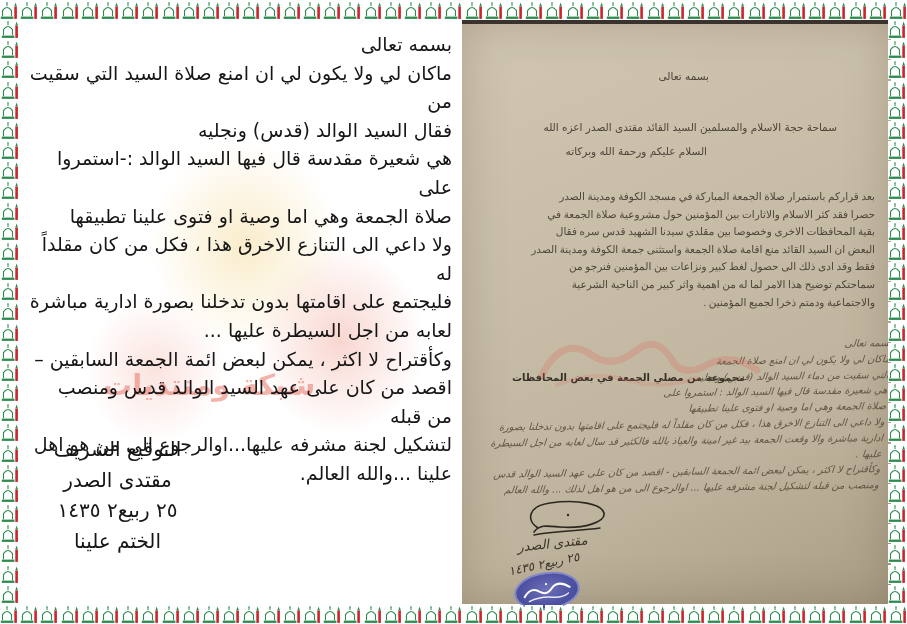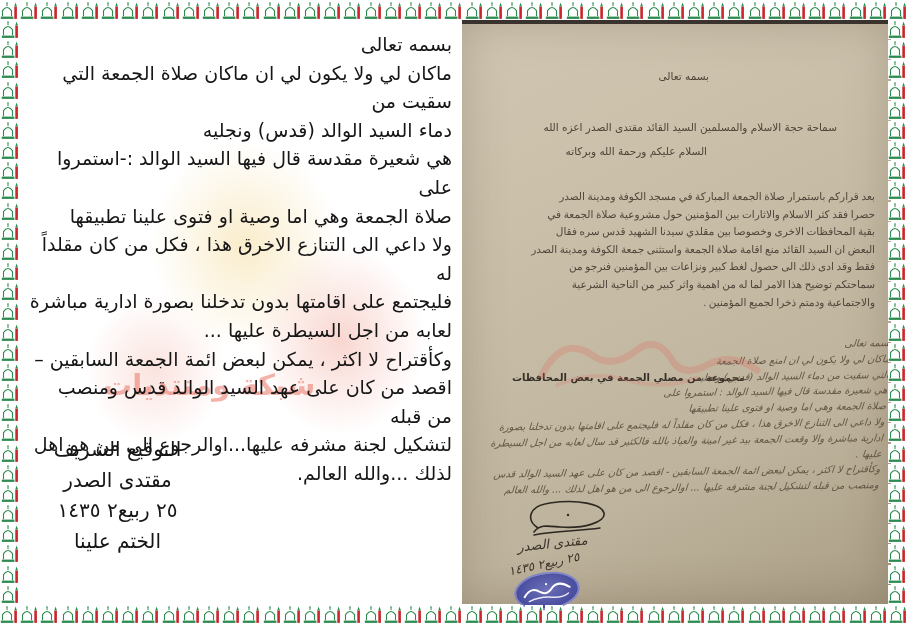--- a/index.html
+++ b/index.html
@@ -1401,31 +1401,31 @@
   </svg>
     </div>
 
   <div class="wm-blob b1"></div>
   <div class="wm-blob b2"></div>
   <div class="wm-blob b3"></div>
   <div class="wm-text">شبكة ومنتديات</div>
 
   <div class="left-doc">
     <div>بسمه تعالى</div>
-    <div>ماكان لي ولا يكون لي ان ماكان صلاة الجمعة التي سقيت من</div>
-    <div>دماء السيد الوالد (قدس) ونجليه</div>
+    <div>ماكان لي ولا يكون لي ان امنع صلاة السيد التي سقيت من</div>
+    <div>فقال السيد الوالد (قدس) ونجليه</div>
     <div>هي شعيرة مقدسة قال فيها السيد الوالد :-استمروا على</div>
     <div>صلاة الجمعة وهي اما وصية او فتوى علينا تطبيقها</div>
     <div>ولا داعي الى التنازع الاخرق هذا ، فكل من كان مقلداً له</div>
     <div>فليجتمع على اقامتها بدون تدخلنا بصورة ادارية مباشرة</div>
     <div>لعابه من اجل السيطرة عليها ...</div>
     <div>وكأقتراح لا اكثر ، يمكن لبعض ائمة الجمعة السابقين –</div>
     <div>اقصد من كان على عهد السيد الوالد قدس ومنصب من قبله</div>
     <div>لتشكيل لجنة مشرفه عليها...اوالرجوع الى من هو اهل</div>
-    <div>لذلك ...والله العالم.</div>
+    <div>علينا ...والله العالم.</div>
   </div>
 
   <div class="sig-block">
     <div>التوقيع الشريف</div>
     <div>مقتدى الصدر</div>
     <div>٢٥ ربيع٢ ١٤٣٥</div>
     <div>الختم علينا</div>
   </div>
 
   <div class="photo">

